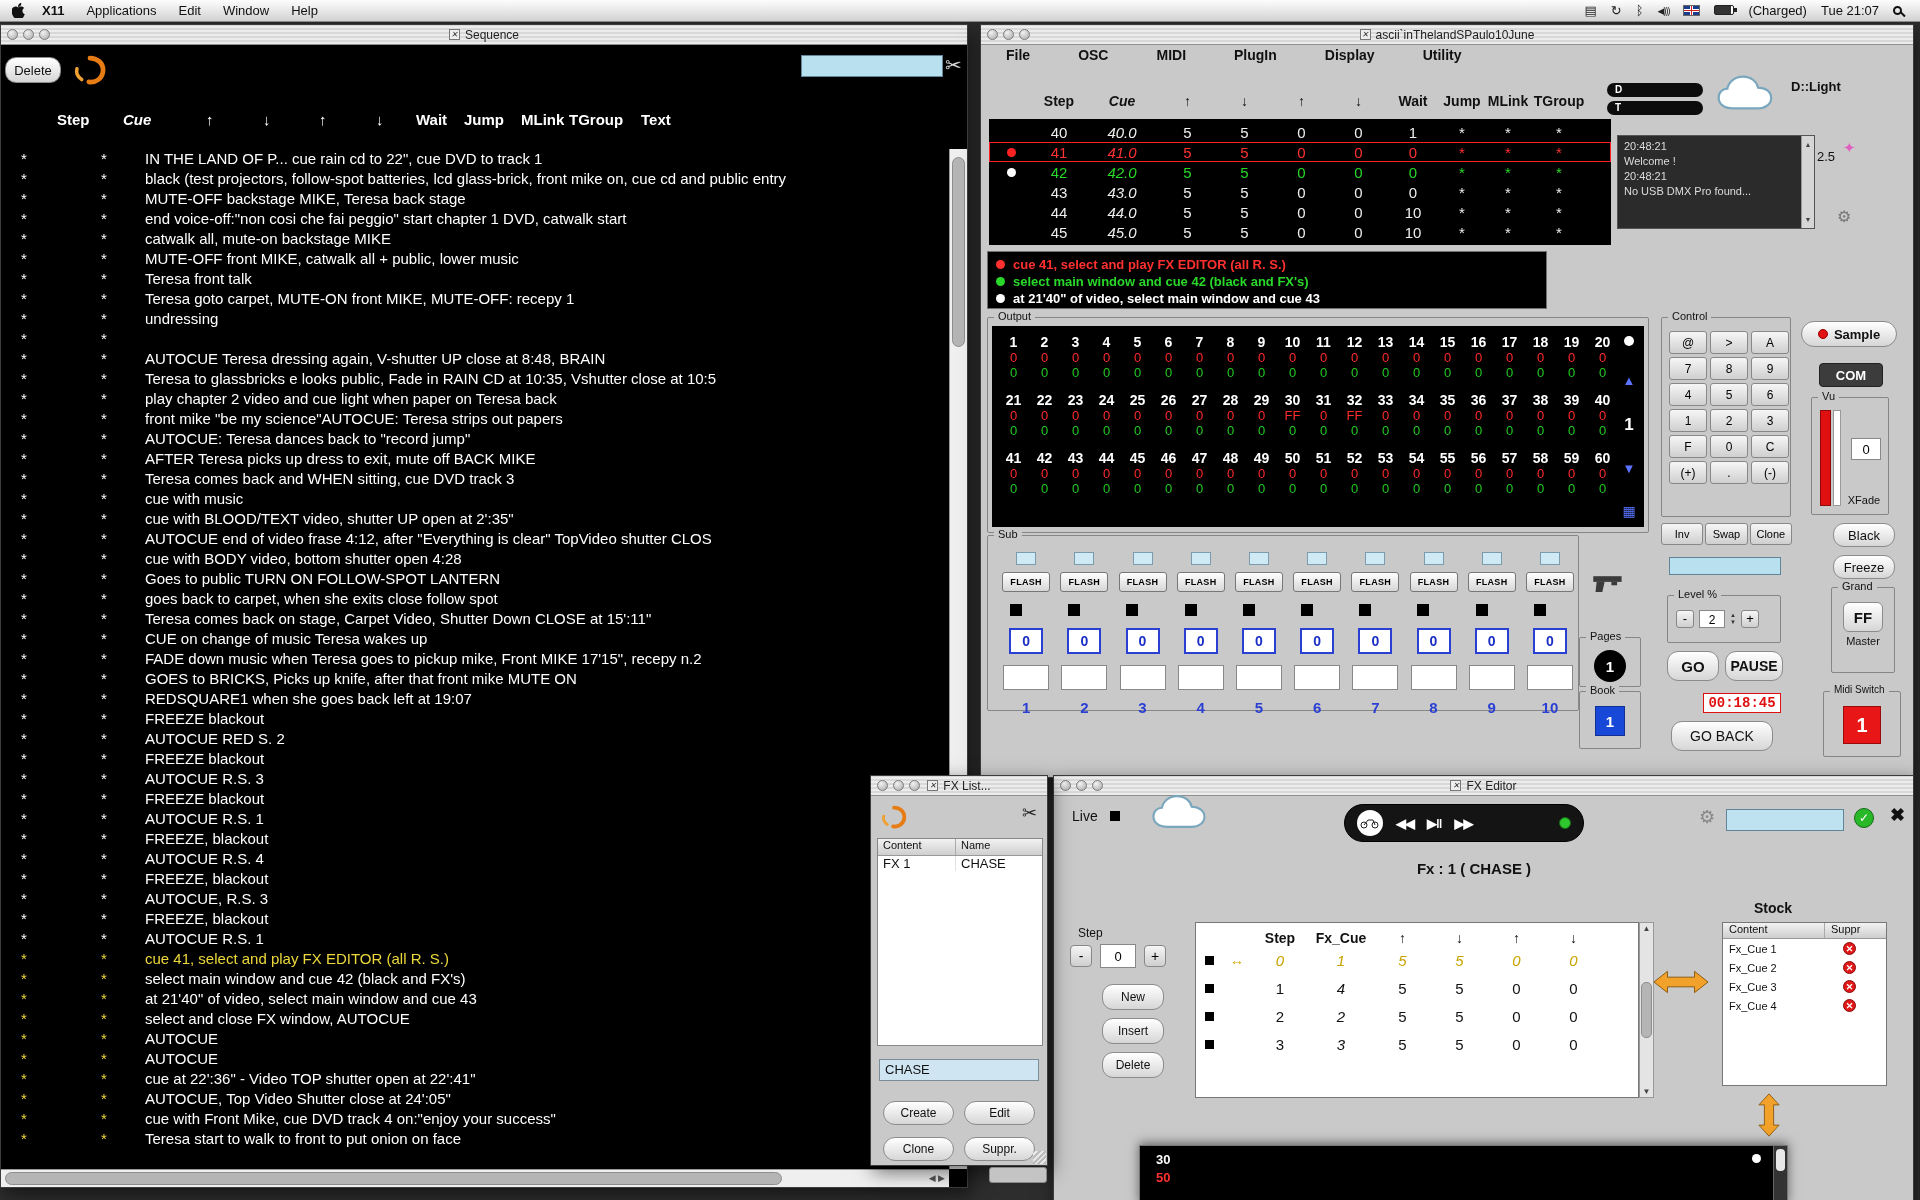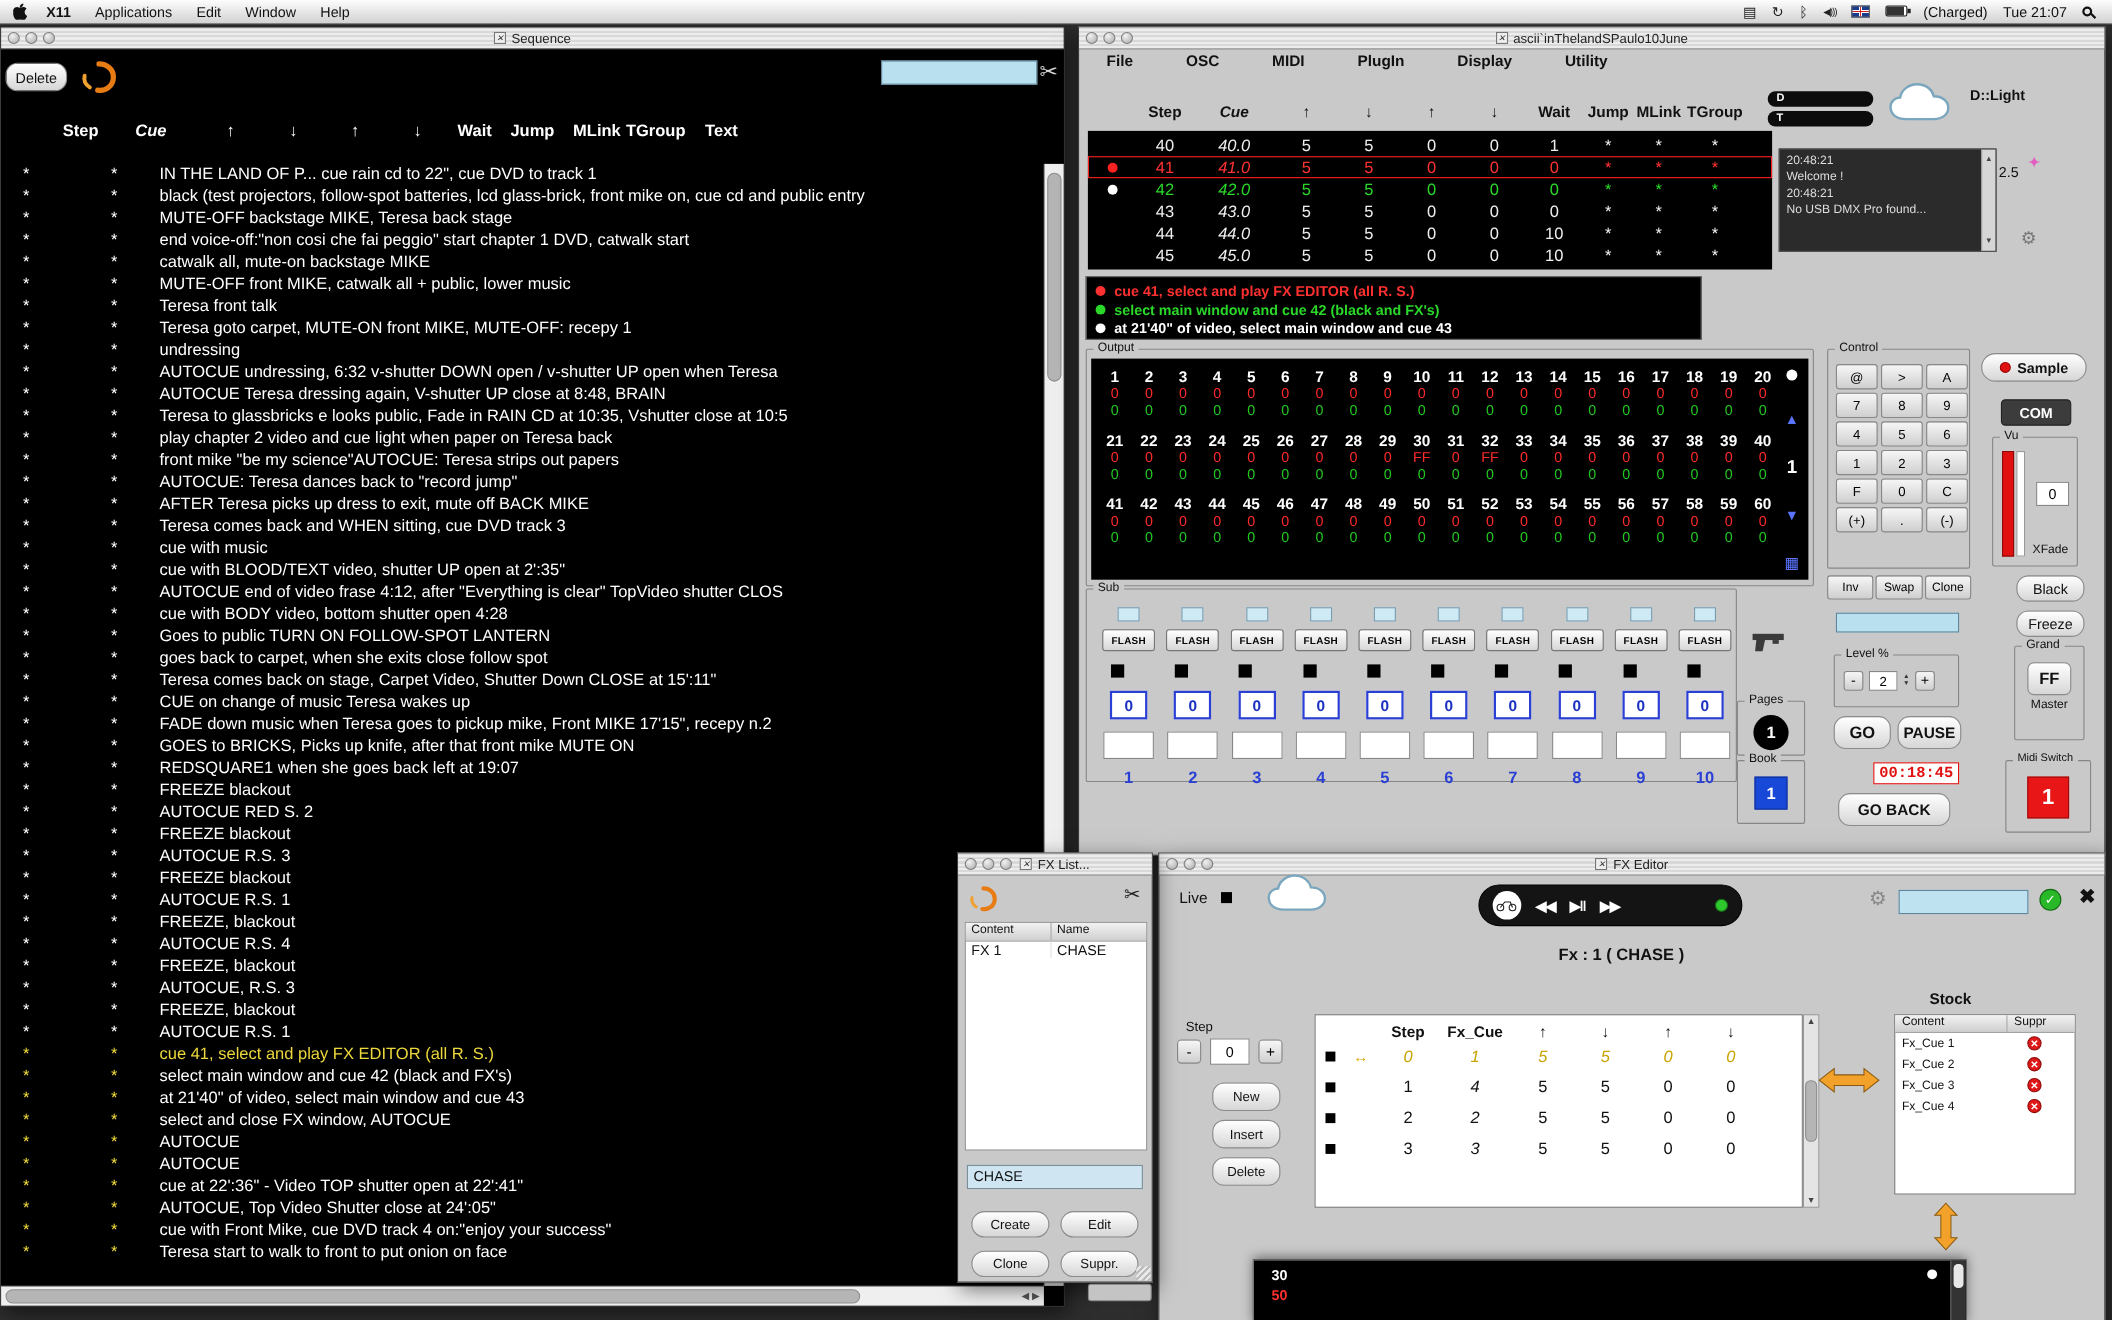--- a/index.html
+++ b/index.html
@@ -152,21 +152,21 @@
   #pages-circle{margin:12px auto 0;width:32px;height:32px;border-radius:50%;background:#000;color:#fff;
     font-weight:bold;font-size:15px;display:flex;align-items:center;justify-content:center;}
   #go-btn{position:absolute;left:686px;top:626px;width:52px;height:30px;font-weight:bold;font-size:15px;}
   #pause-btn{position:absolute;left:744px;top:626px;width:58px;height:30px;font-weight:bold;font-size:14px;}
   #book-group{left:598px;top:666px;width:62px;height:58px;}
   #book-sq{margin:14px auto 0;width:30px;height:30px;background:#1848d8;color:#fff;font-weight:bold;font-size:15px;
     display:flex;align-items:center;justify-content:center;border:1px solid #103095;}
   #timer{position:absolute;left:722px;top:668px;width:78px;height:20px;background:#fff;color:#e01010;
     border:1px solid #e01010;font-family:"Liberation Mono",monospace;font-weight:bold;font-size:14px;
     text-align:center;line-height:19px;}
-  #goback-btn{position:absolute;left:690px;top:696px;width:102px;height:30px;font-weight:bold;font-size:14px;}
+  #goback-btn{position:absolute;left:690px;top:696px;width:102px;height:30px;font-weight:normal;font-size:14px;}
   #midi-group{left:842px;top:666px;width:78px;height:66px;}
   #midi-group .legend{font-size:10px;}
   #midi-sq{margin:14px auto 0;width:38px;height:38px;background:#e81616;color:#fff;font-weight:bold;font-size:20px;
     display:flex;align-items:center;justify-content:center;border:1px solid #9a0c0c;}
 
   #sub-group{left:6px;top:510px;width:592px;height:176px;}
   #sub-cols{display:flex;gap:2px;padding:16px 0 0 10px;}
   .sub-col{width:57px;display:flex;flex-direction:column;align-items:center;}
   .sub-mini{width:20px;height:13px;background:#cfe9f5;border:1px solid #7a9cad;margin-bottom:7px;}
   .flash-btn{width:48px;height:20px;font-size:9px;font-weight:bold;letter-spacing:.3px;border:1px solid #777;
@@ -325,21 +325,21 @@
     <div id="seq-rows">
         <div class="seq-row"><span class="s1">*</span><span class="s2">*</span><span class="stext">IN THE LAND OF P... cue rain cd to 22", cue DVD to track 1</span></div>
         <div class="seq-row wrap"><span class="s1">*</span><span class="s2">*</span><span class="stext">black (test projectors, follow-spot batteries, lcd glass-brick, front mike on, cue cd and public entry</span></div>
         <div class="seq-row"><span class="s1">*</span><span class="s2">*</span><span class="stext">MUTE-OFF backstage MIKE, Teresa back stage</span></div>
         <div class="seq-row"><span class="s1">*</span><span class="s2">*</span><span class="stext">end voice-off:"non cosi che fai peggio" start chapter 1 DVD, catwalk start</span></div>
         <div class="seq-row"><span class="s1">*</span><span class="s2">*</span><span class="stext">catwalk all, mute-on backstage MIKE</span></div>
         <div class="seq-row"><span class="s1">*</span><span class="s2">*</span><span class="stext">MUTE-OFF front MIKE, catwalk all + public, lower music</span></div>
         <div class="seq-row"><span class="s1">*</span><span class="s2">*</span><span class="stext">Teresa front talk</span></div>
         <div class="seq-row"><span class="s1">*</span><span class="s2">*</span><span class="stext">Teresa goto carpet, MUTE-ON front MIKE, MUTE-OFF: recepy 1</span></div>
         <div class="seq-row"><span class="s1">*</span><span class="s2">*</span><span class="stext">undressing</span></div>
-        <div class="seq-row"><span class="s1">*</span><span class="s2">*</span><span class="stext">AUTOCUE undressing, 6:32 v-shutter DOWN open / v-shutter UP open when Teresa</span></div>
+        <div class="seq-row"><span class="s1">*</span><span class="s2">*</span></div>
         <div class="seq-row"><span class="s1">*</span><span class="s2">*</span><span class="stext">AUTOCUE Teresa dressing again, V-shutter UP close at 8:48, BRAIN</span></div>
         <div class="seq-row"><span class="s1">*</span><span class="s2">*</span><span class="stext">Teresa to glassbricks e looks public, Fade in RAIN CD at 10:35, Vshutter close at 10:5</span></div>
         <div class="seq-row"><span class="s1">*</span><span class="s2">*</span><span class="stext">play chapter 2 video and cue light when paper on Teresa back</span></div>
         <div class="seq-row"><span class="s1">*</span><span class="s2">*</span><span class="stext">front mike "be my science"AUTOCUE: Teresa strips out papers</span></div>
         <div class="seq-row"><span class="s1">*</span><span class="s2">*</span><span class="stext">AUTOCUE: Teresa dances back to "record jump"</span></div>
         <div class="seq-row"><span class="s1">*</span><span class="s2">*</span><span class="stext">AFTER Teresa picks up dress to exit, mute off BACK MIKE</span></div>
         <div class="seq-row"><span class="s1">*</span><span class="s2">*</span><span class="stext">Teresa comes back and WHEN sitting, cue DVD track 3</span></div>
         <div class="seq-row"><span class="s1">*</span><span class="s2">*</span><span class="stext">cue with music</span></div>
         <div class="seq-row"><span class="s1">*</span><span class="s2">*</span><span class="stext">cue with BLOOD/TEXT video, shutter UP open at 2':35"</span></div>
         <div class="seq-row"><span class="s1">*</span><span class="s2">*</span><span class="stext">AUTOCUE end of video frase 4:12, after "Everything is clear" TopVideo shutter CLOS</span></div>

